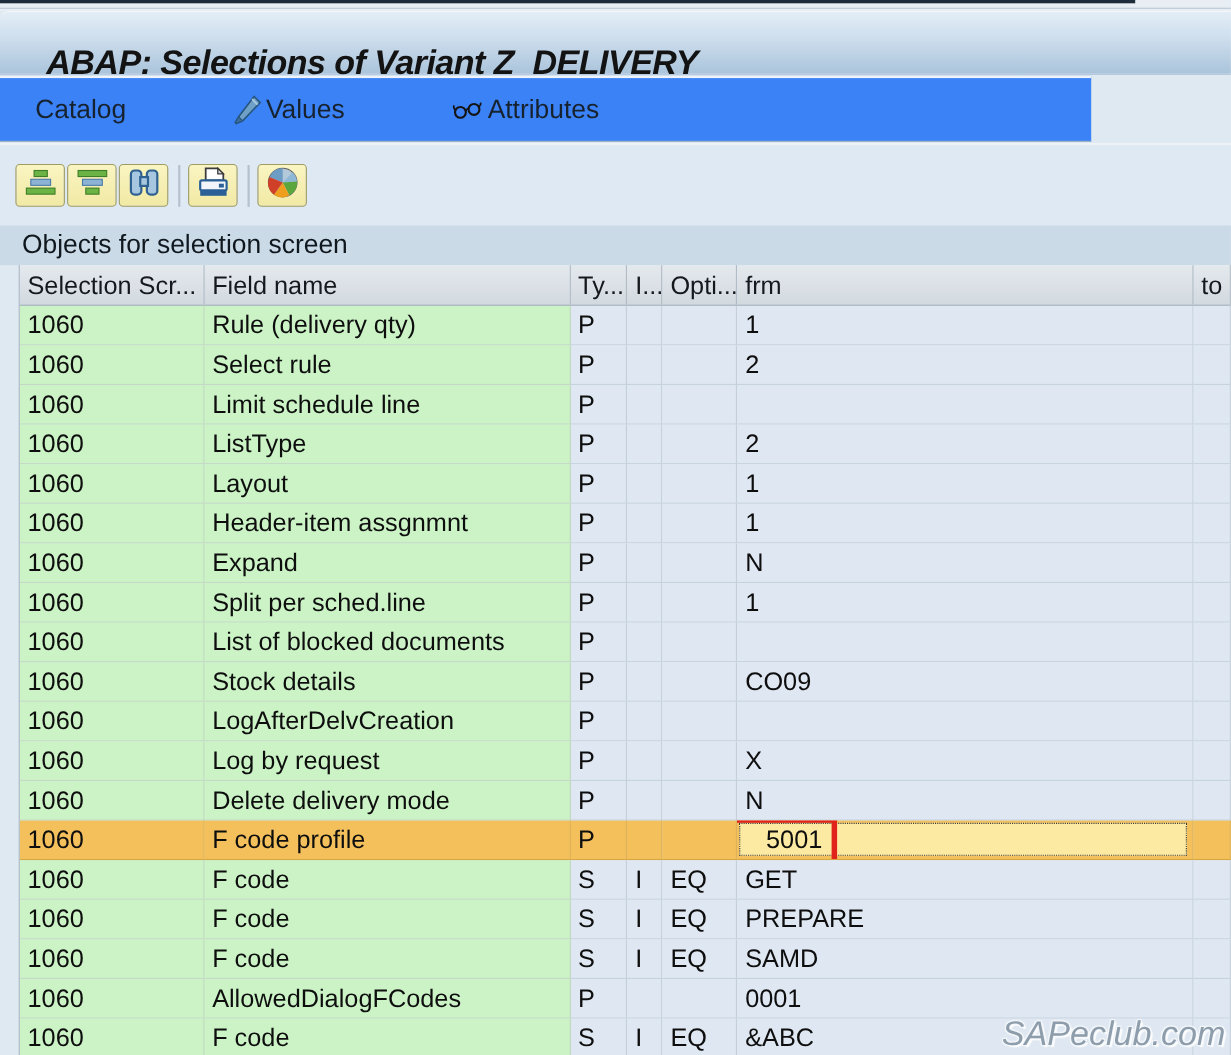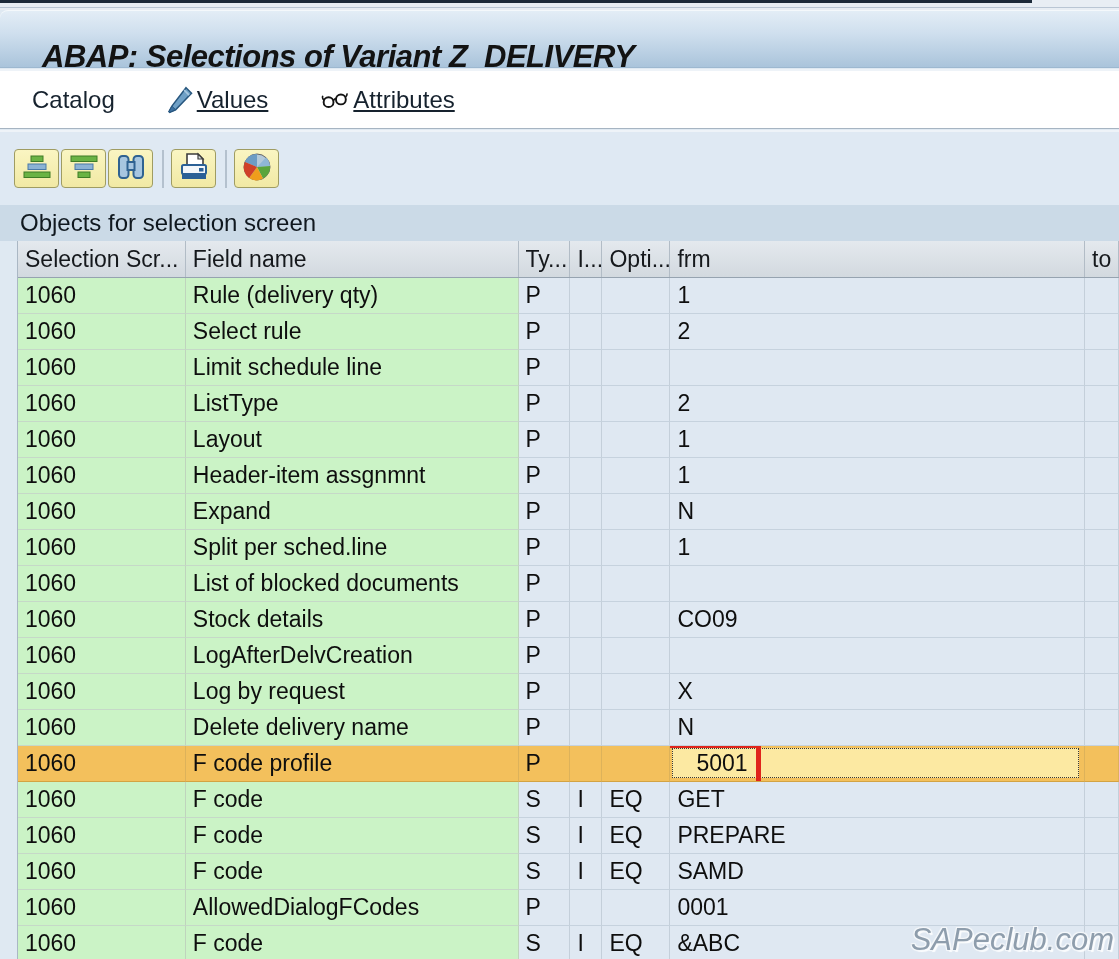--- a/index.html
+++ b/index.html
@@ -13,27 +13,27 @@
   .top-line  { position:absolute; left:0; top:7px; width:1119px; height:1px; background:#b9c6d4; }
 
   
   .title-bar { position:absolute; left:0; top:10px; width:1119px; height:58px;
     background:linear-gradient(to bottom,#e3edf6 0%,#cfdfee 40%,#aac4db 100%);
     border-top:1px solid #f4f8fb; border-bottom:1px solid #9db8d0; border-radius:8px 0 0 0; }
   .title-text { position:absolute; left:42px; top:28px; font-size:31px; font-weight:bold;
     font-style:italic; color:#131313; letter-spacing:-0.5px; white-space:nowrap; }
 
   
-  .app-toolbar { position:absolute; left:0; top:69px; width:1119px; height:60px;
-    background:#ffffff; border-top:2px solid #eef3f8; border-bottom:1px solid #a6b4c2;
-    display:flex; align-items:center; }
+  .app-toolbar { position:absolute; left:0; top:69px; width:992px; height:60px;
+    background:#3b82f6; border-top:2px solid #eef3f8; border-bottom:1px solid #a6b4c2;
+    display:flex; align-items:center;gap:45px; }
   .tb-item { display:flex; align-items:center; height:40px; padding:0 8px; cursor:default;
     font-size:24px; color:#16222e; white-space:nowrap; }
   .tb-item.first { margin-left:24px; }
-  .tb-item + .tb-item { margin-left:36px;text-decoration:underline; }
+  .tb-item + .tb-item { margin-left:36px; }
   .tb-icon { display:inline-flex; margin-right:3px; }
 
   
   .icon-toolbar { position:absolute; left:0; top:130px; width:1119px; height:75px;
     background:#dfe9f3; border-top:2px solid #eef3f8; display:flex; align-items:center; padding-left:14px; }
   .icon-btn { width:45px; height:39px; margin-right:2px; border:1px solid #9f9c62; border-radius:4px;
     background:linear-gradient(to bottom,#faf5c2 0%,#f1e9a4 100%);
     display:flex; align-items:center; justify-content:center; cursor:pointer; }
   .tb-sep { width:2px; height:38px; background:#b4c1ce; margin:0 7px; }
 
@@ -284,21 +284,21 @@
           <div class="cell c0 green">1060</div>
           <div class="cell c1 green">Log by request</div>
           <div class="cell c2 blue">P</div>
           <div class="cell c3 blue"></div>
           <div class="cell c4 blue"></div>
           <div class="cell c5 blue">X</div>
           <div class="cell c6 blue"></div>
         </div>
         <div class="row">
           <div class="cell c0 green">1060</div>
-          <div class="cell c1 green">Delete delivery name</div>
+          <div class="cell c1 green">Delete delivery mode</div>
           <div class="cell c2 blue">P</div>
           <div class="cell c3 blue"></div>
           <div class="cell c4 blue"></div>
           <div class="cell c5 blue">N</div>
           <div class="cell c6 blue"></div>
         </div>
         <div class="row">
           <div class="cell c0 sel">1060</div>
           <div class="cell c1 sel">F code profile</div>
           <div class="cell c2 sel">P</div>

